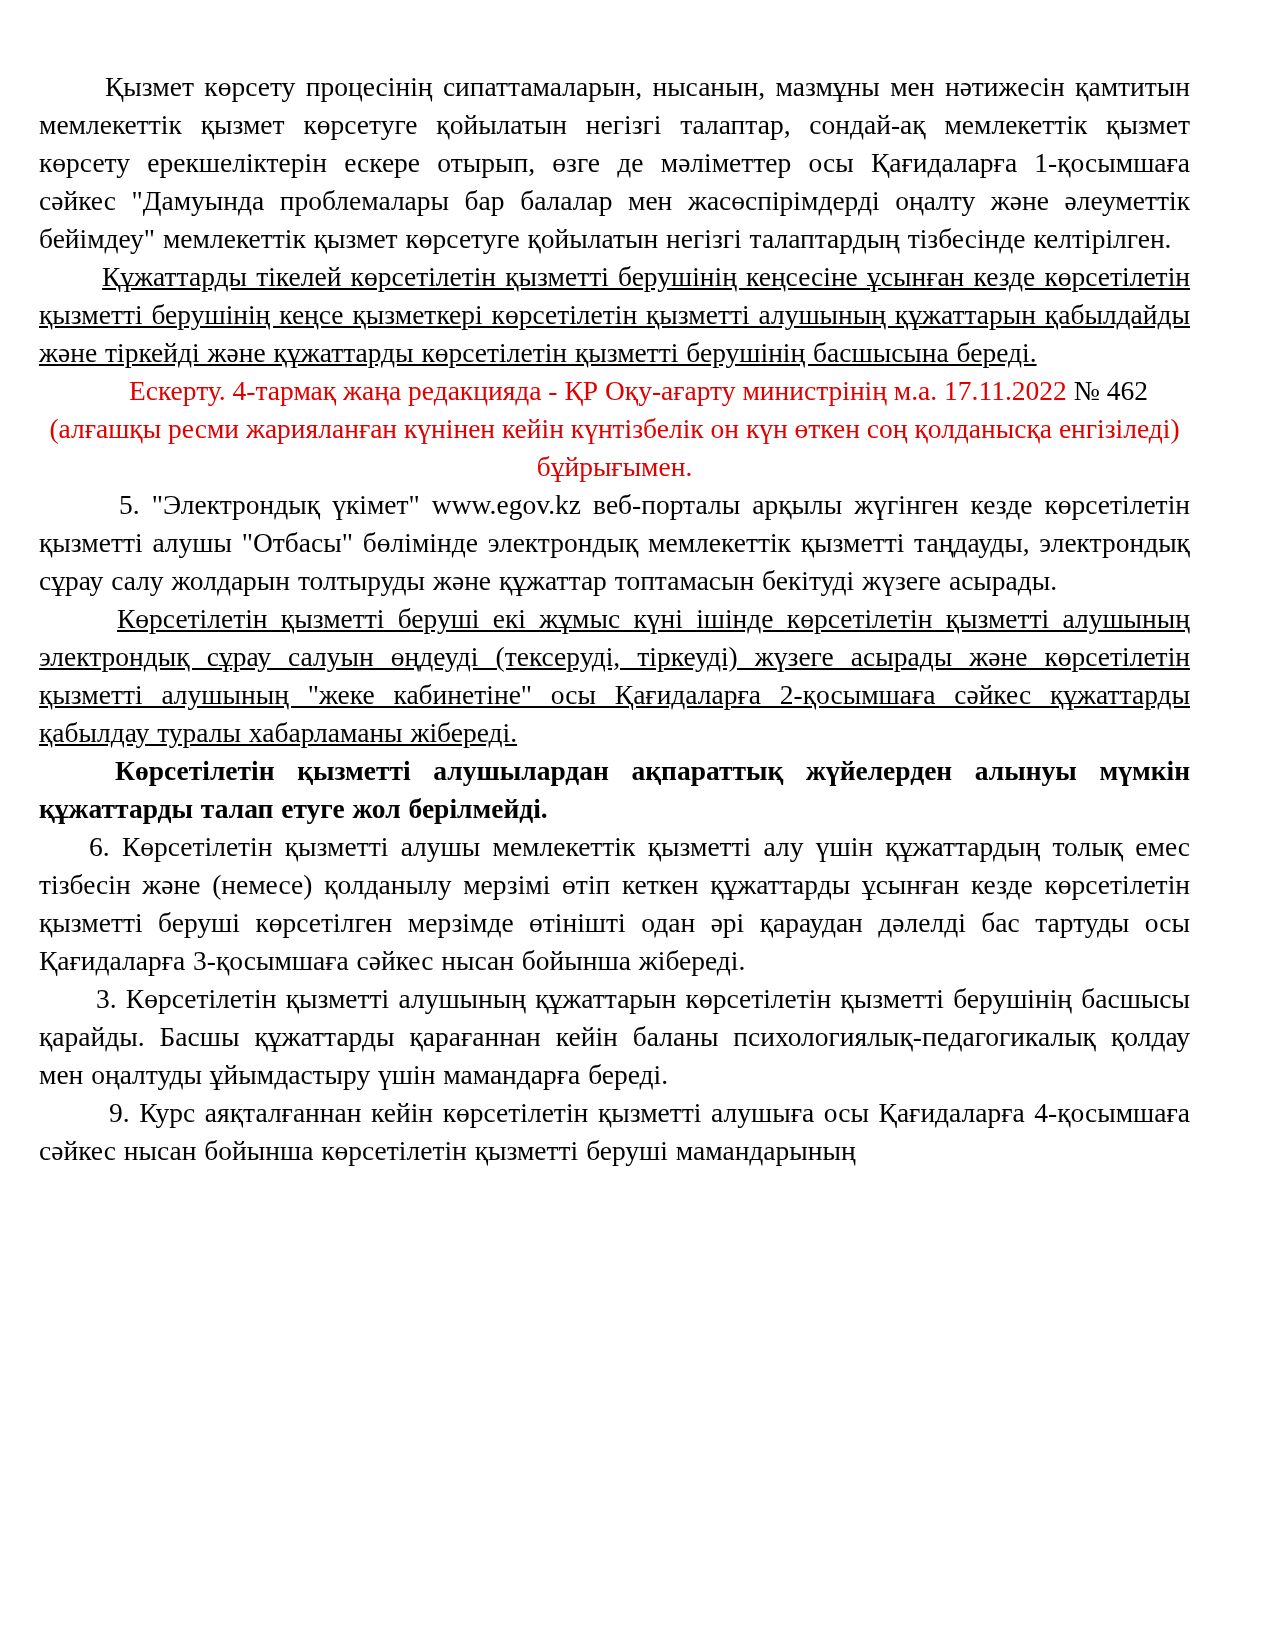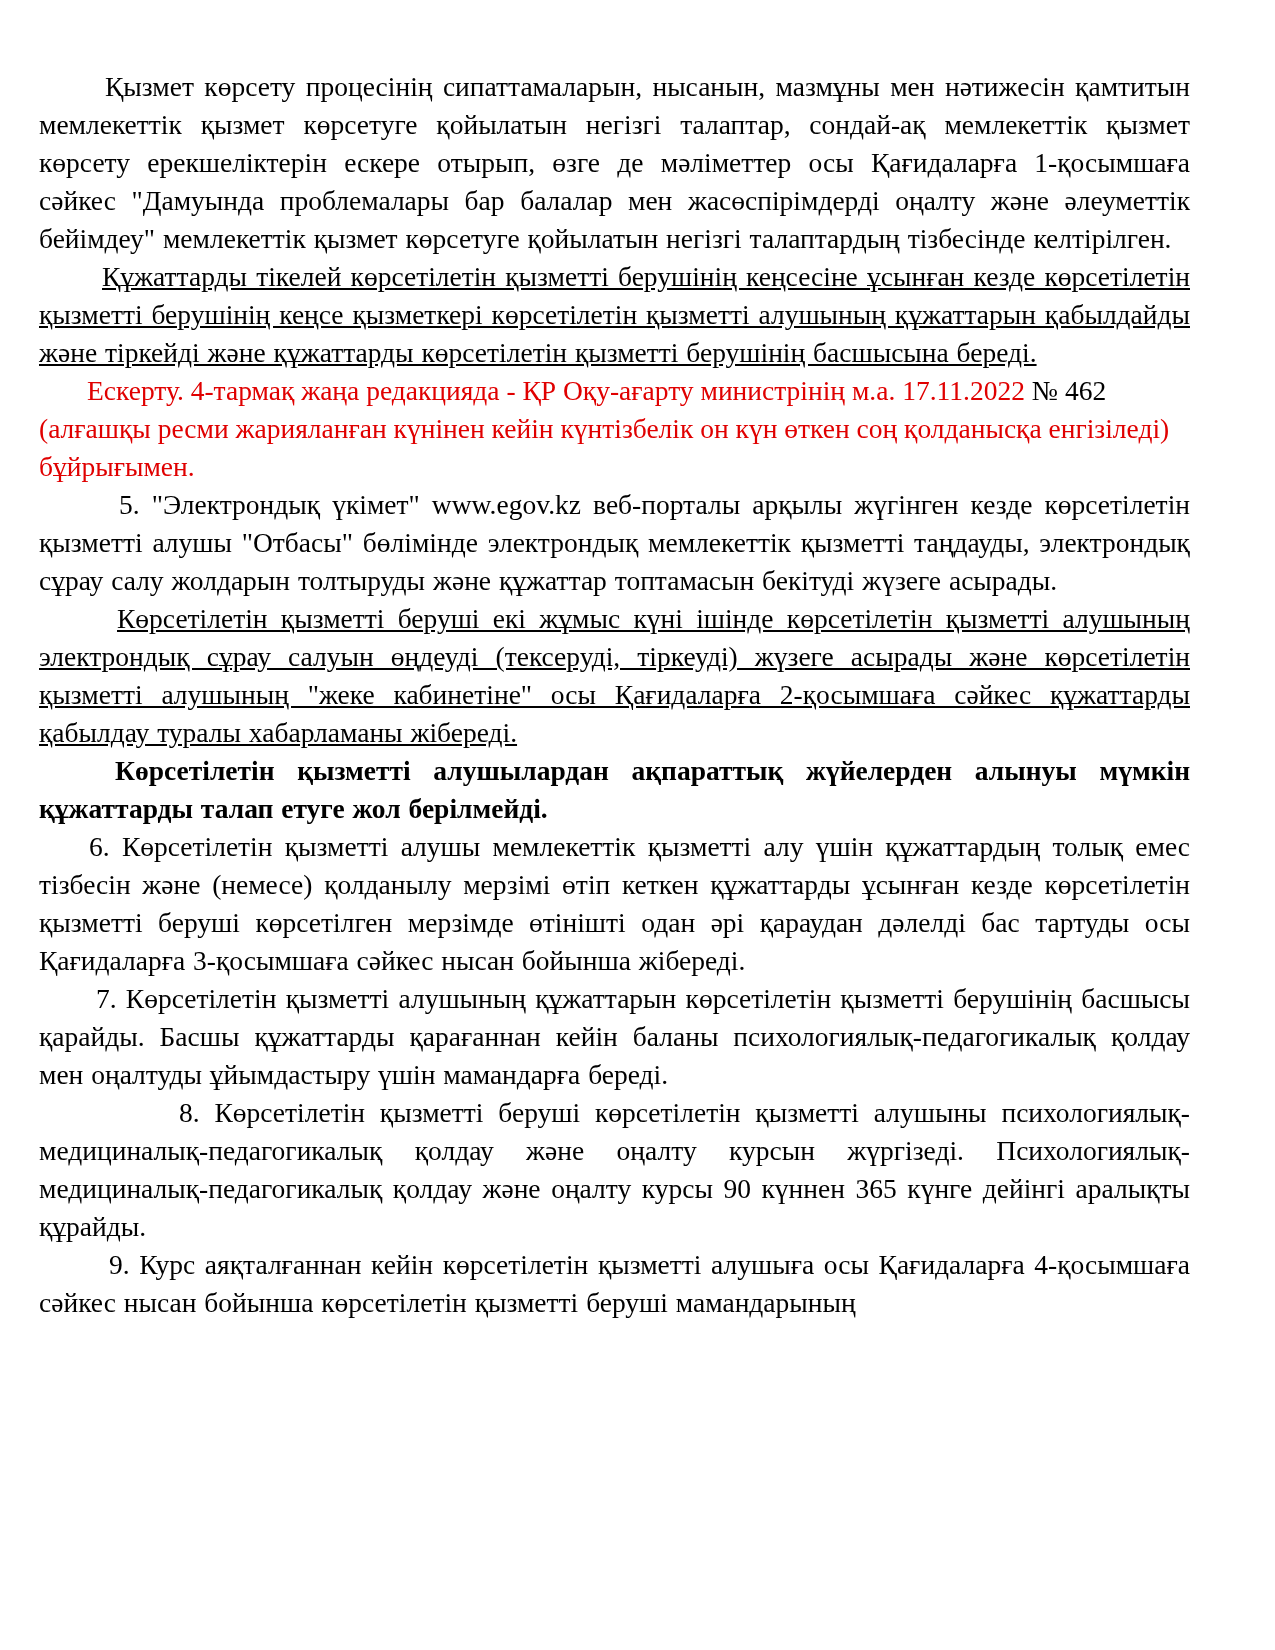--- a/index.html
+++ b/index.html
@@ -23,21 +23,21 @@
       line-height: 38px;
       color: #000000;
     }
     .page p {
       margin: 0;
       padding: 0;
       text-align: justify;
       word-spacing: 1px;
     }
     .page p.note {
-      text-align: left;
+      text-align: center;
       word-spacing: normal;
     }
     .note .red   { color: var(--note-red, #e00000); }
     .note .black { color: #000000; }
     
     .i66  { text-indent: 66px; }
     .i63  { text-indent: 63px; text-decoration: underline; }
     .i54  { text-indent: 54px; }
     .i48  { text-indent: 48px; }
     .i80  { text-indent: 80px; }
@@ -55,17 +55,16 @@
 
   <p class="i66">Қызмет көрсету процесінің сипаттамаларын, нысанын, мазмұны мен нәтижесін қамтитын мемлекеттік қызмет көрсетуге қойылатын негізгі талаптар, сондай-ақ мемлекеттік қызмет көрсету ерекшеліктерін ескере отырып, өзге де мәліметтер осы Қағидаларға 1-қосымшаға сәйкес "Дамуында проблемалары бар балалар мен жасөспірімдерді оңалту және әлеуметтік бейімдеу" мемлекеттік қызмет көрсетуге қойылатын негізгі талаптардың тізбесінде келтірілген.</p>
   <p class="i63">Құжаттарды тікелей көрсетілетін қызметті берушінің кеңсесіне ұсынған кезде көрсетілетін қызметті берушінің кеңсе қызметкері көрсетілетін қызметті алушының құжаттарын қабылдайды және тіркейді және құжаттарды көрсетілетін қызметті берушінің басшысына береді.</p>
 
   <p class="note i48"><span class="red">Ескерту. 4-тармақ жаңа редакцияда - ҚР Оқу-ағарту министрінің м.а. 17.11.2022 </span><span class="black">№ 462 </span><span class="red">(алғашқы ресми жарияланған күнінен кейін күнтізбелік он күн өткен соң қолданысқа енгізіледі) бұйрығымен.</span></p>
 
   <p class="i80">5. "Электрондық үкімет" www.egov.kz веб-порталы арқылы жүгінген кезде көрсетілетін қызметті алушы "Отбасы" бөлімінде электрондық мемлекеттік қызметті таңдауды, электрондық сұрау салу жолдарын толтыруды және құжаттар топтамасын бекітуді жүзеге асырады.</p>
   <p class="i78">Көрсетілетін қызметті беруші екі жұмыс күні ішінде көрсетілетін қызметті алушының электрондық сұрау салуын өңдеуді (тексеруді, тіркеуді) жүзеге асырады және көрсетілетін қызметті алушының "жеке кабинетіне" осы Қағидаларға 2-қосымшаға сәйкес құжаттарды қабылдау туралы хабарламаны жібереді.</p>
   <p class="i76">Көрсетілетін қызметті алушылардан ақпараттық жүйелерден алынуы мүмкін құжаттарды талап етуге жол берілмейді.</p>
   <p class="i50">6. Көрсетілетін қызметті алушы мемлекеттік қызметті алу үшін құжаттардың толық емес тізбесін және (немесе) қолданылу мерзімі өтіп кеткен құжаттарды ұсынған кезде көрсетілетін қызметті беруші көрсетілген мерзімде өтінішті одан әрі қараудан дәлелді бас тартуды осы Қағидаларға 3-қосымшаға сәйкес нысан бойынша жібереді.</p>
-  <p class="i57">7. Көрсетілетін қызметті алушының құжаттарын көрсетілетін қызметті берушінің басшысы қарайды. Басшы құжаттарды қарағаннан кейін баланы психологиялық-педагогикалық қолдау мен оңалтуды ұйымдастыру үшін мамандарға береді.</p>
-  <p class="i140">8. Көрсетілетін қызметті беруші көрсетілетін қызметті алушыны психологиялық-медициналық-педагогикалық қолдау және оңалту курсын жүргізеді. Психологиялық-медициналық-педагогикалық қолдау және оңалту курсы 90 күннен 365 күнге дейінгі аралықты құрайды.</p>
+  <p class="i57">3. Көрсетілетін қызметті алушының құжаттарын көрсетілетін қызметті берушінің басшысы қарайды. Басшы құжаттарды қарағаннан кейін баланы психологиялық-педагогикалық қолдау мен оңалтуды ұйымдастыру үшін мамандарға береді.</p>
   <p class="i70">9. Курс аяқталғаннан кейін көрсетілетін қызметті алушыға осы Қағидаларға 4-қосымшаға сәйкес нысан бойынша көрсетілетін қызметті беруші мамандарының</p>
 
 </div>
 
 </body></html>

